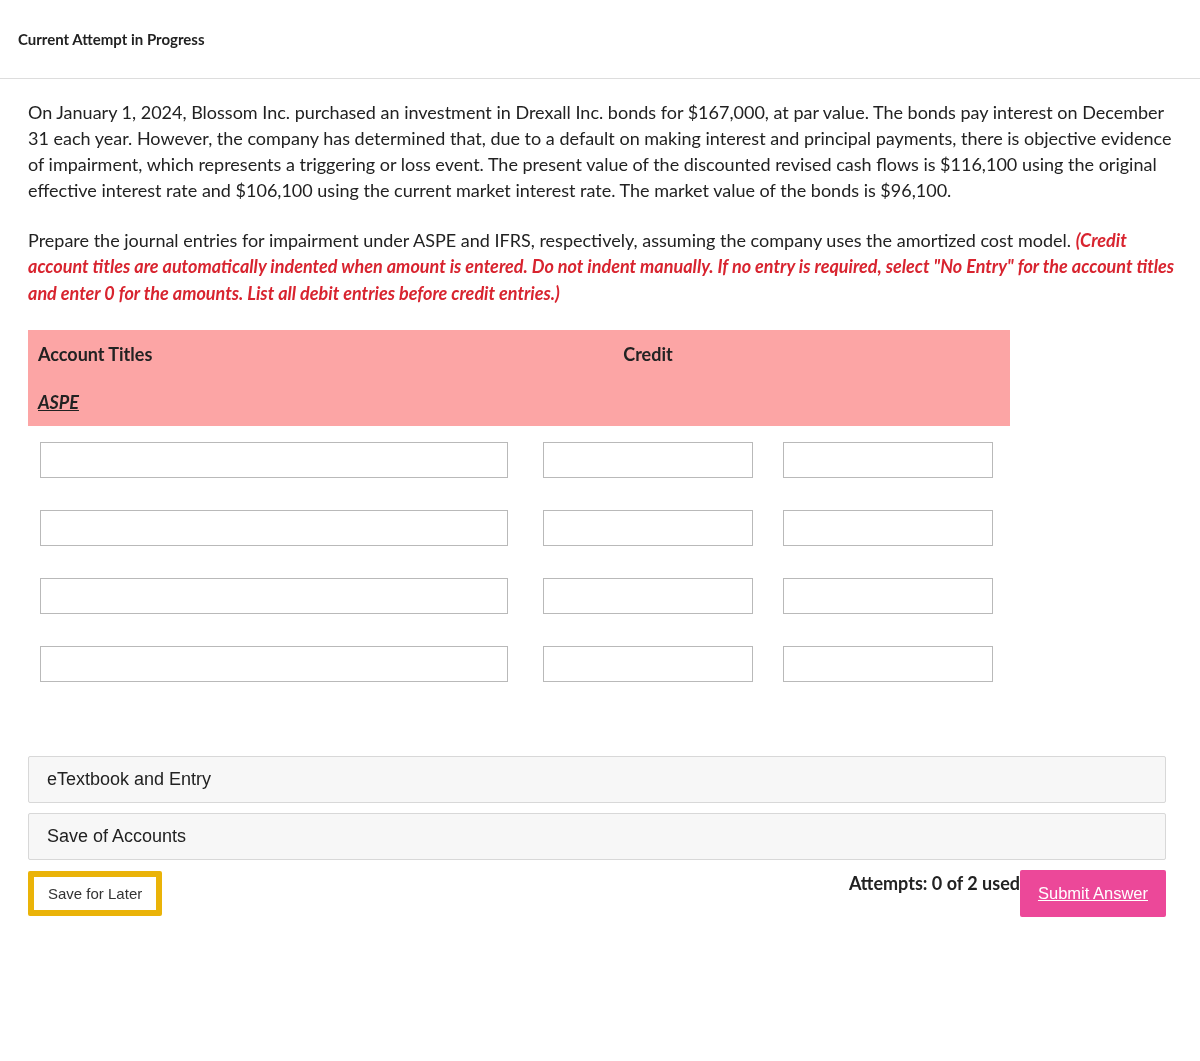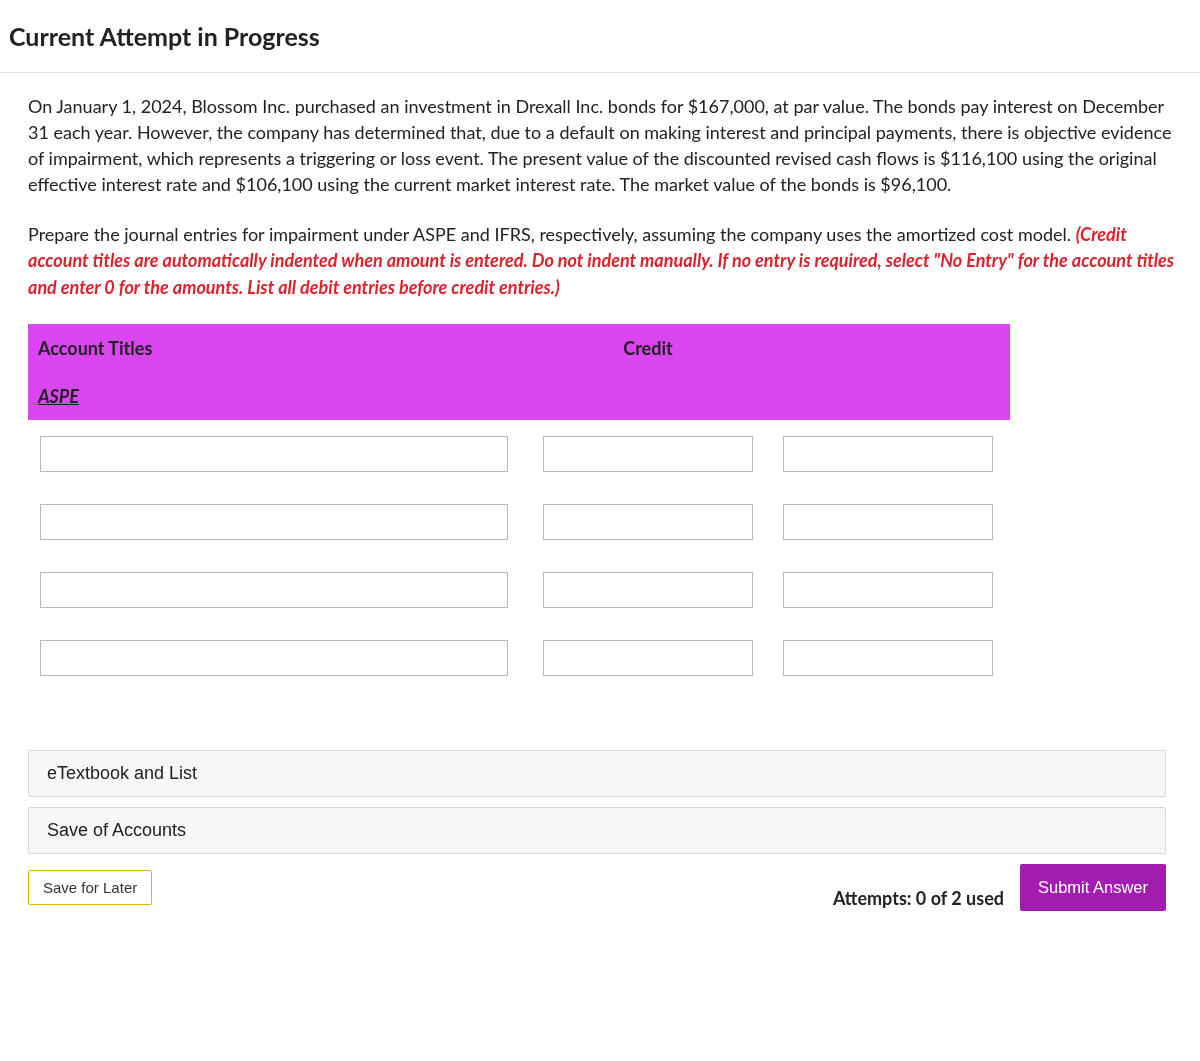--- a/index.html
+++ b/index.html
@@ -15,41 +15,41 @@
     width: 1200px;
     min-height: 1061px;
     padding: 0;
     position: relative;
   }
   .question-bar {
     border-bottom: 1px solid #ddd;
     padding: 18px 6px 18px 6px;
   }
   .question-bar h2 {
-    margin: 3px;
-    font-size: 25px;
+    margin: 12px;
+    font-size: 15px;
     font-weight: 700;
   }
   .body-area {
     padding: 20px 11px 0 28px;
     font-size: 18px;
     line-height: 1.45;
   }
   .body-area p { margin: 0 0 24px 0; }
   .instruction-red {
     color: #d8242f;
     font-style: italic;
     font-weight: 700;
   }
   .je-table { margin-top: 22px; width: 982px; }
   .je-header-row, .je-section-row {
     display: grid;
     grid-template-columns: 500px 240px 240px;
     column-gap: 0;
-    background: #d946ef;
+    background: #fca5a5;
     align-items: center;
   }
   .je-header-row { height: 48px; }
   .je-header-row .h-titles { padding-left: 10px; font-weight: 700; }
   .je-header-row .h-debit { text-align: center; font-weight: 700; }
   .je-header-row .h-credit { text-align: center; font-weight: 700; }
   .je-section-row { height: 48px; }
   .je-section-row .section-label {
     padding-left: 10px;
     font-style: italic;
@@ -99,37 +99,38 @@
   }
   .bottom-bar {
     margin-top: 8px;
     width: 1138px;
     display: flex;
     align-items: center;
     justify-content: space-between;
   }
   .save-btn {
     background: #fff;
-    border: 1px solid #eab308;
+    border: 6px solid #eab308;
     padding: 8px 14px;
     font-size: 15px;
     color: #333;
     cursor: pointer;
     border-radius: 2px;
   }
-  .right-group { display: flex; align-items: flex-end; gap: 16px; }
+  .right-group { display: flex; align-items: flex-start; }
   .attempts { font-weight: 700; font-size: 18px; }
   .submit-btn {
-    background: #a21caf;
+    background: #ec4899;
     color: #fff;
     border: none;
     padding: 14px 18px;
     font-size: 16.5px;
     cursor: pointer;
     border-radius: 2px;
+    text-decoration: underline;
   }
 </style>
 </head>
 <body>
 <div class="page">
 
   <div class="question-bar">
     <h2>Current Attempt in Progress</h2>
   </div>
 
@@ -192,21 +193,21 @@
         <div class="cell debit">
             <input class="amount-input" type="text" style="">
           </div>
         <div class="cell credit">
             <input class="amount-input" type="text" style="">
           </div>
       </div>
     </div>
 
     <div class="resource-buttons">
-      <button class="resource-btn">eTextbook and List</button>
+      <button class="resource-btn">eTextbook and Entry</button>
       <button class="resource-btn">Save of Accounts</button>
     </div>
 
     <div class="bottom-bar">
       <button class="save-btn">Save for Later</button>
       <div class="right-group">
         <span class="attempts">Attempts: 0 of 2 used</span>
         <button class="submit-btn">Submit Answer</button>
       </div>
     </div>

